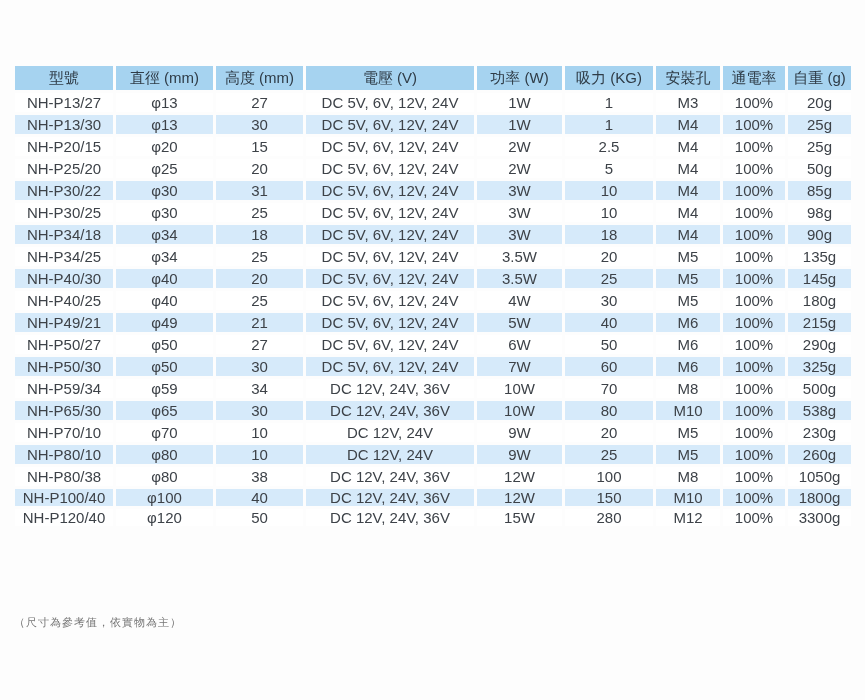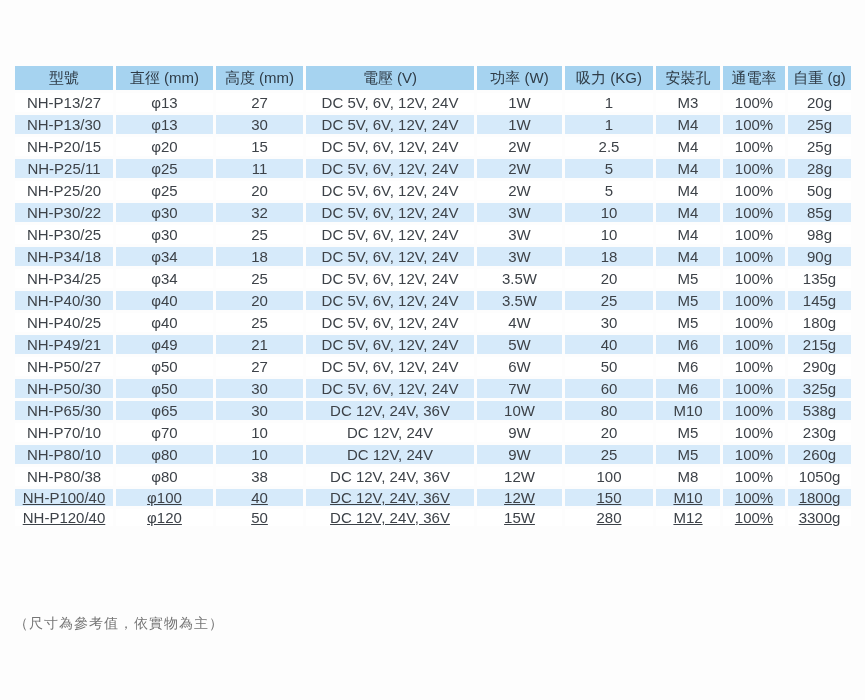--- a/index.html
+++ b/index.html
@@ -41,35 +41,35 @@
     height: 19px;
     padding: 0 2px;
     text-align: center;
     vertical-align: middle;
     white-space: nowrap;
     overflow: hidden;
     color: var(--text, #3d4248);
   }
   table.spec tr.alt td { background: var(--row-alt-bg, #d6eafa); }
   table.spec tr.plain td { background: var(--row-bg, #ffffff); }
-  table.spec tr.tall td { height: 16px; text-decoration: underline; }
+  table.spec tr.tall td { height: 16px; }
   .col-0 { width: 98px; }
   .col-1 { width: 97px; }
   .col-2 { width: 87px; }
   .col-3 { width: 168px; }
   .col-4 { width: 85px; }
   .col-5 { width: 88px; }
   .col-6 { width: 64px; }
   .col-7 { width: 62px; }
   .col-8 { width: 63px; }
   .footnote {
     position: absolute;
     left: 14px;
     top: 615px;
-    font-size: 14px;
+    font-size: 11px;
     color: var(--footnote-text, #757575);
     letter-spacing: 1px;
   }
 </style>
 </head>
 <body>
 
 <div class="page">
 
   <table class="spec">
@@ -124,46 +124,35 @@
           <td>NH-P20/15</td>
           <td>φ20</td>
           <td>15</td>
           <td>DC 5V, 6V, 12V, 24V</td>
           <td>2W</td>
           <td>2.5</td>
           <td>M4</td>
           <td>100%</td>
           <td>25g</td>
         </tr>
-        <tr class="alt">
-          <td>NH-P25/11</td>
-          <td>φ25</td>
-          <td>11</td>
-          <td>DC 5V, 6V, 12V, 24V</td>
-          <td>2W</td>
-          <td>5</td>
-          <td>M4</td>
-          <td>100%</td>
-          <td>28g</td>
-        </tr>
         <tr class="plain">
           <td>NH-P25/20</td>
           <td>φ25</td>
           <td>20</td>
           <td>DC 5V, 6V, 12V, 24V</td>
           <td>2W</td>
           <td>5</td>
           <td>M4</td>
           <td>100%</td>
           <td>50g</td>
         </tr>
         <tr class="alt">
           <td>NH-P30/22</td>
           <td>φ30</td>
-          <td>32</td>
+          <td>31</td>
           <td>DC 5V, 6V, 12V, 24V</td>
           <td>3W</td>
           <td>10</td>
           <td>M4</td>
           <td>100%</td>
           <td>85g</td>
         </tr>
         <tr class="plain">
           <td>NH-P30/25</td>
           <td>φ30</td>
@@ -244,20 +233,31 @@
         <tr class="alt">
           <td>NH-P50/30</td>
           <td>φ50</td>
           <td>30</td>
           <td>DC 5V, 6V, 12V, 24V</td>
           <td>7W</td>
           <td>60</td>
           <td>M6</td>
           <td>100%</td>
           <td>325g</td>
+        </tr>
+        <tr class="plain">
+          <td>NH-P59/34</td>
+          <td>φ59</td>
+          <td>34</td>
+          <td>DC 12V, 24V, 36V</td>
+          <td>10W</td>
+          <td>70</td>
+          <td>M8</td>
+          <td>100%</td>
+          <td>500g</td>
         </tr>
         <tr class="alt">
           <td>NH-P65/30</td>
           <td>φ65</td>
           <td>30</td>
           <td>DC 12V, 24V, 36V</td>
           <td>10W</td>
           <td>80</td>
           <td>M10</td>
           <td>100%</td>

